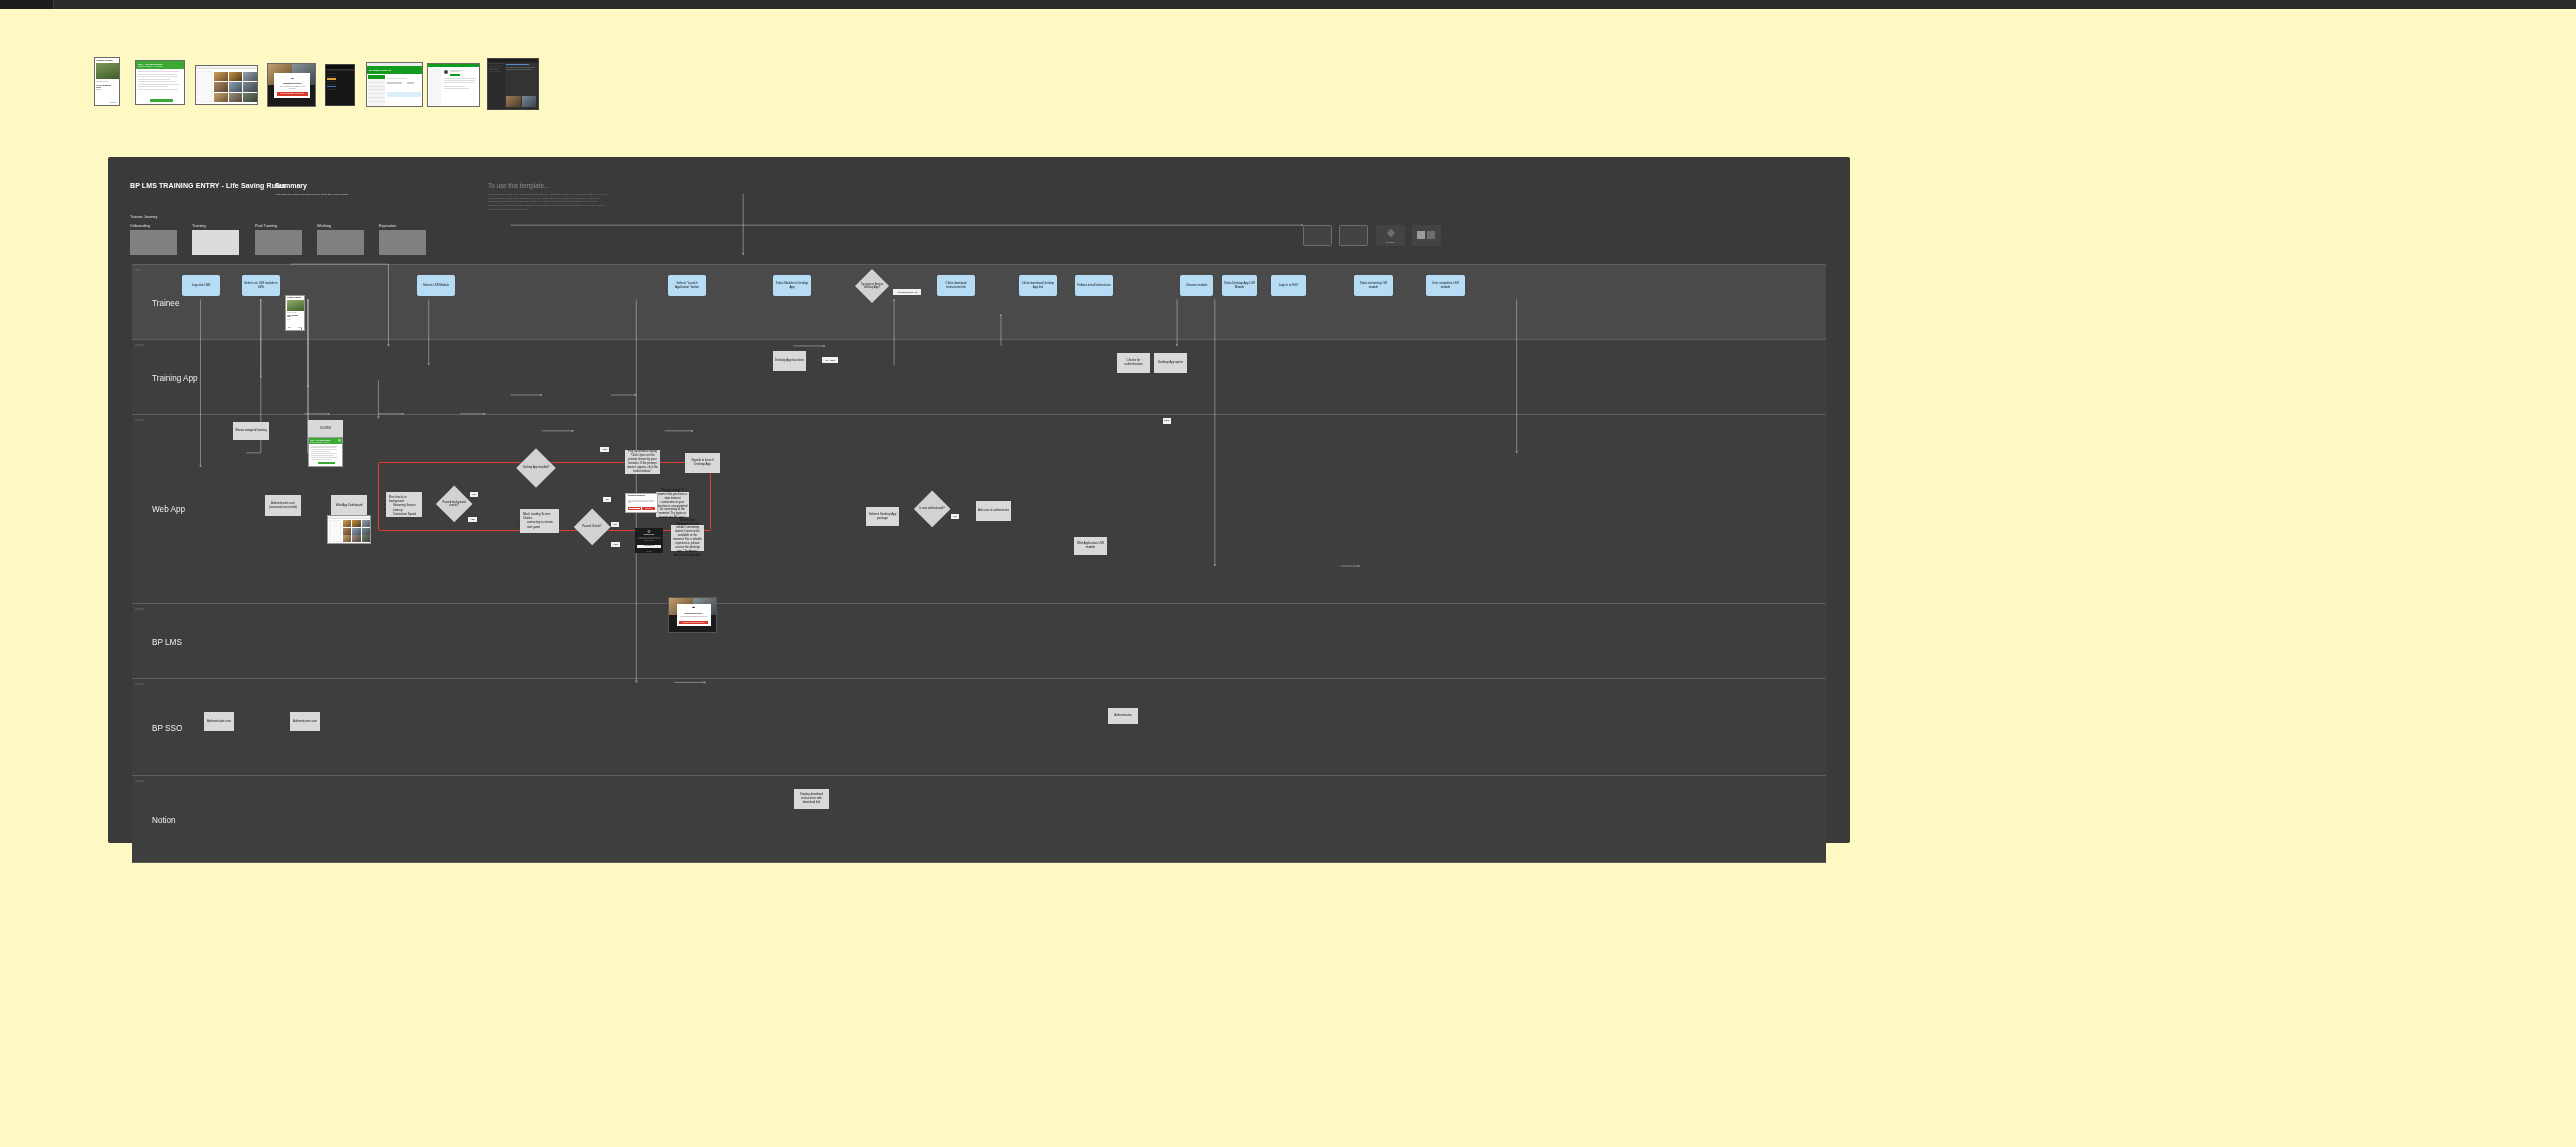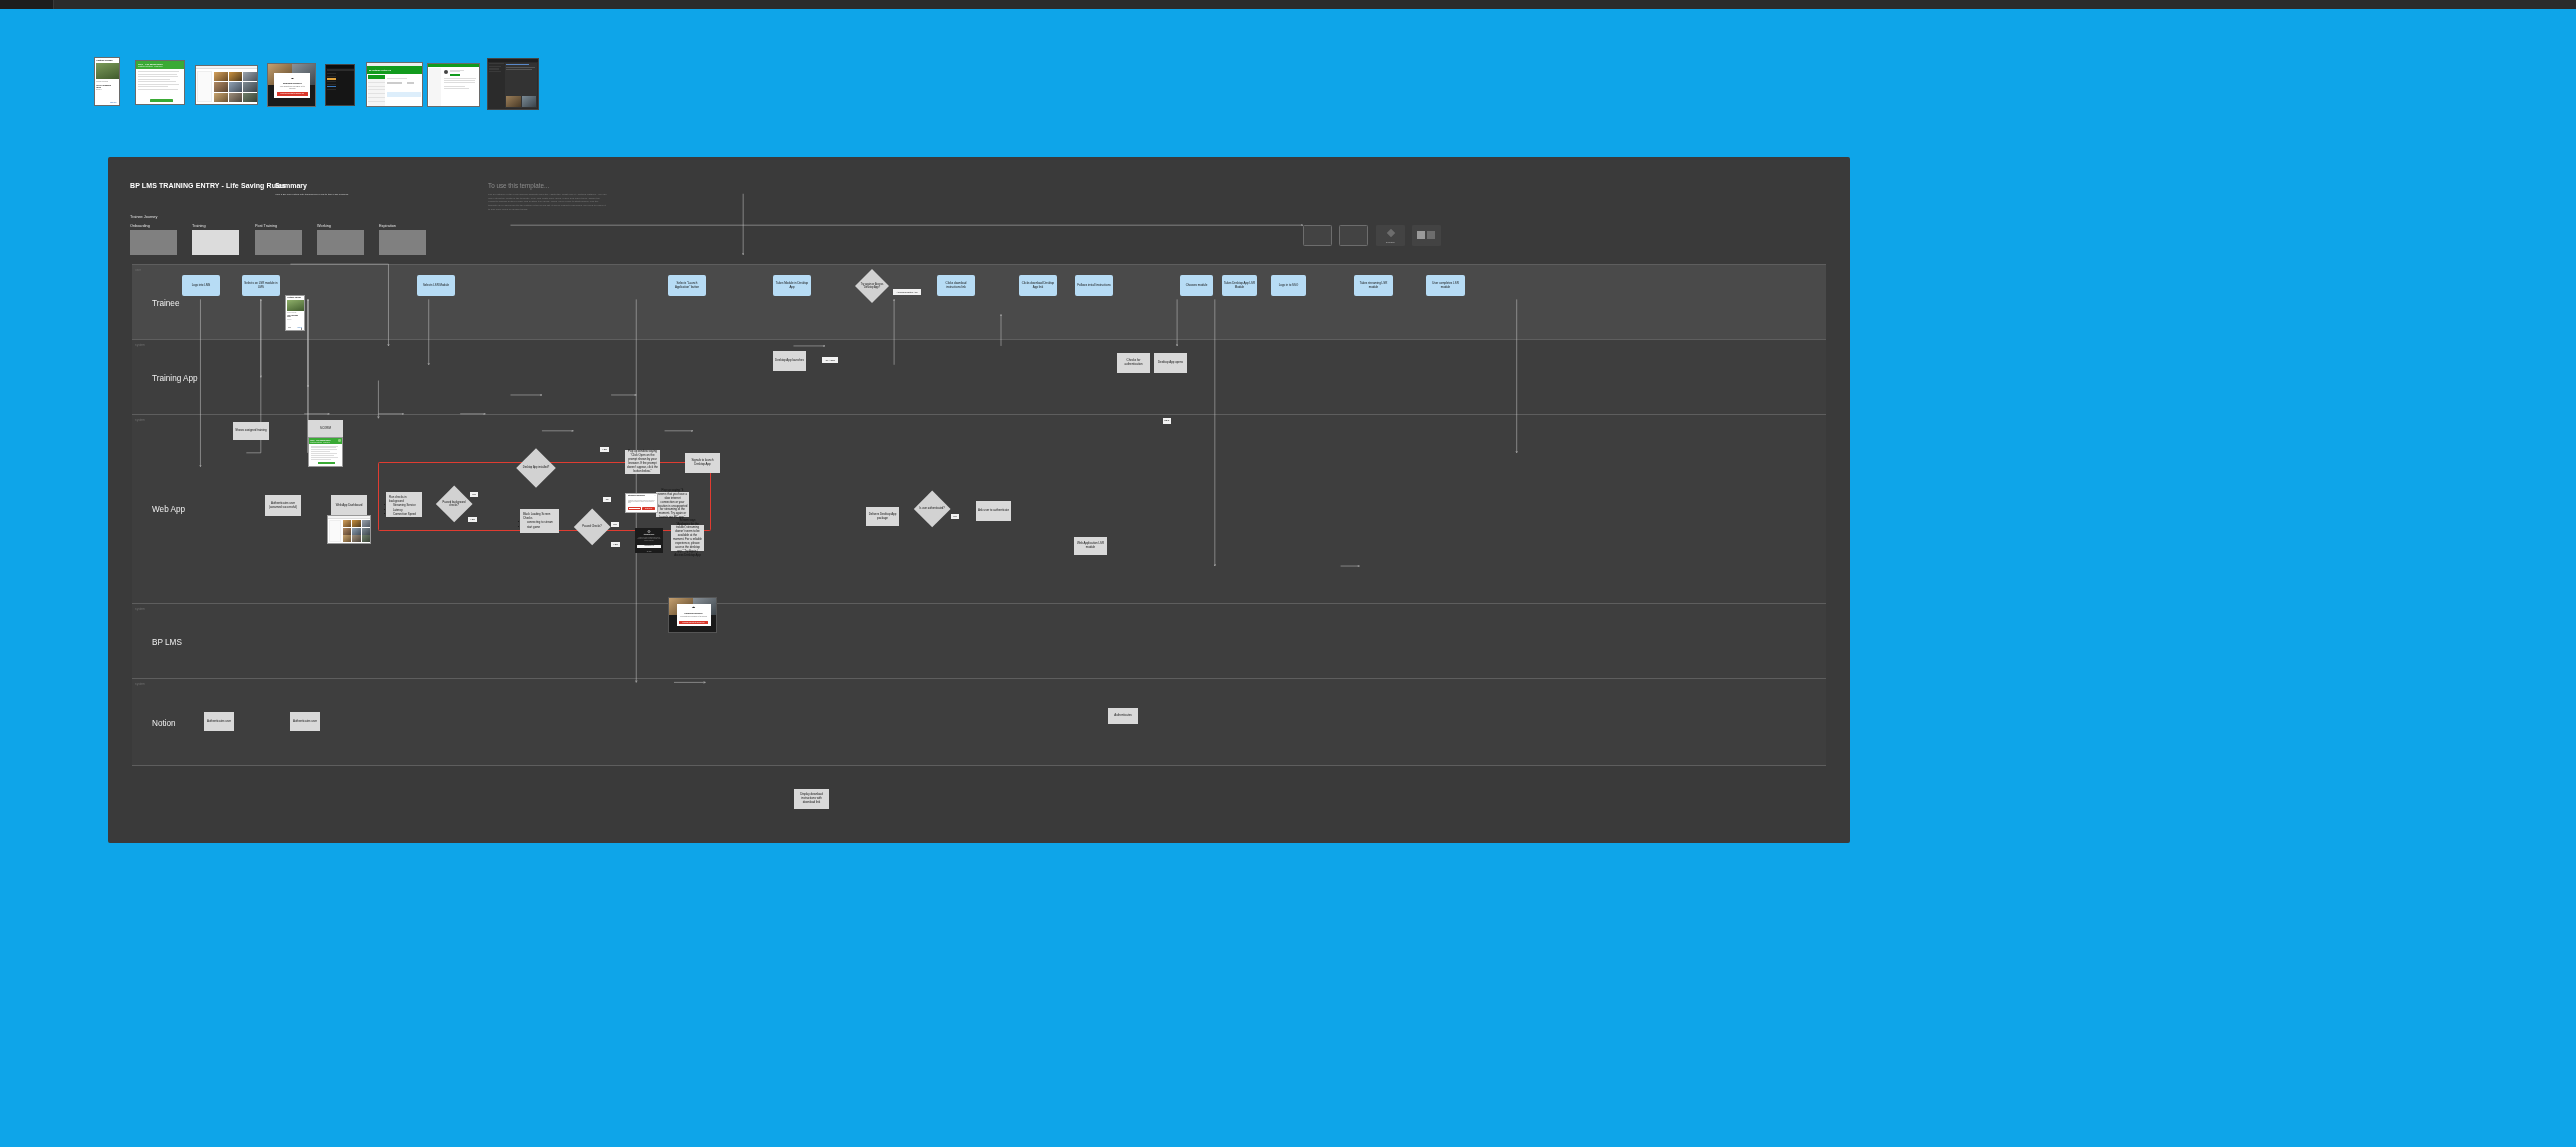--- a/index.html
+++ b/index.html
@@ -3,21 +3,21 @@
 <meta charset="utf-8">
 <style>
   * { box-sizing: border-box; }
   html, body {
     margin: 0; padding: 0;
     width: 2576px; height: 1147px;
     background: #4a4a4a;
     font-family: "Liberation Sans", sans-serif;
     overflow: hidden;
   }
-  #app { position: relative; width: 2576px; height: 1147px; background: #0ea5e9; }
+  #app { position: relative; width: 2576px; height: 1147px; background: #fef9c3; }
 
   
   .osbar { position:absolute; left:0; top:0; width:2576px; height:8.8px; background:#2b2b2b; }
   .osbar-tab { position:absolute; left:0; top:0; width:54px; height:8.8px; background:#1d1d1d; border-right:0.6px solid #3a3a3a;}
 
   
   .filmstrip { position:absolute; left:94px; top:49px; height:63px; }
   .thumb { position:absolute; background:#fff; border:0.6px solid #6a6a6a; overflow:hidden; }
 
   
@@ -270,20 +270,24 @@
       <div class="lane system" style="height:189px;">
         <div class="lane-tag">system</div>
         <div class="lane-name" style="top:94px;">Web App</div>
       </div>
 
       <div class="lane system" style="height:75px;">
         <div class="lane-tag">system</div>
         <div class="lane-name" style="top:38px;">BP LMS</div>
       </div>
 
+      <div class="lane system" style="height:97px;">
+        <div class="lane-tag">system</div>
+        <div class="lane-name" style="top:49px;">BP SSO</div>
+      </div>
 
       <div class="lane system" style="height:88px;border-bottom:0.6px solid #5e5e5e;">
         <div class="lane-tag">system</div>
         <div class="lane-name" style="top:44px;">Notion</div>
       </div>
     </div>
 
     <svg class="conn" viewBox="0 0 2770 1090">
       <defs>
         <marker id="ah" markerWidth="5" markerHeight="5" refX="4" refY="2.5" orient="auto">

